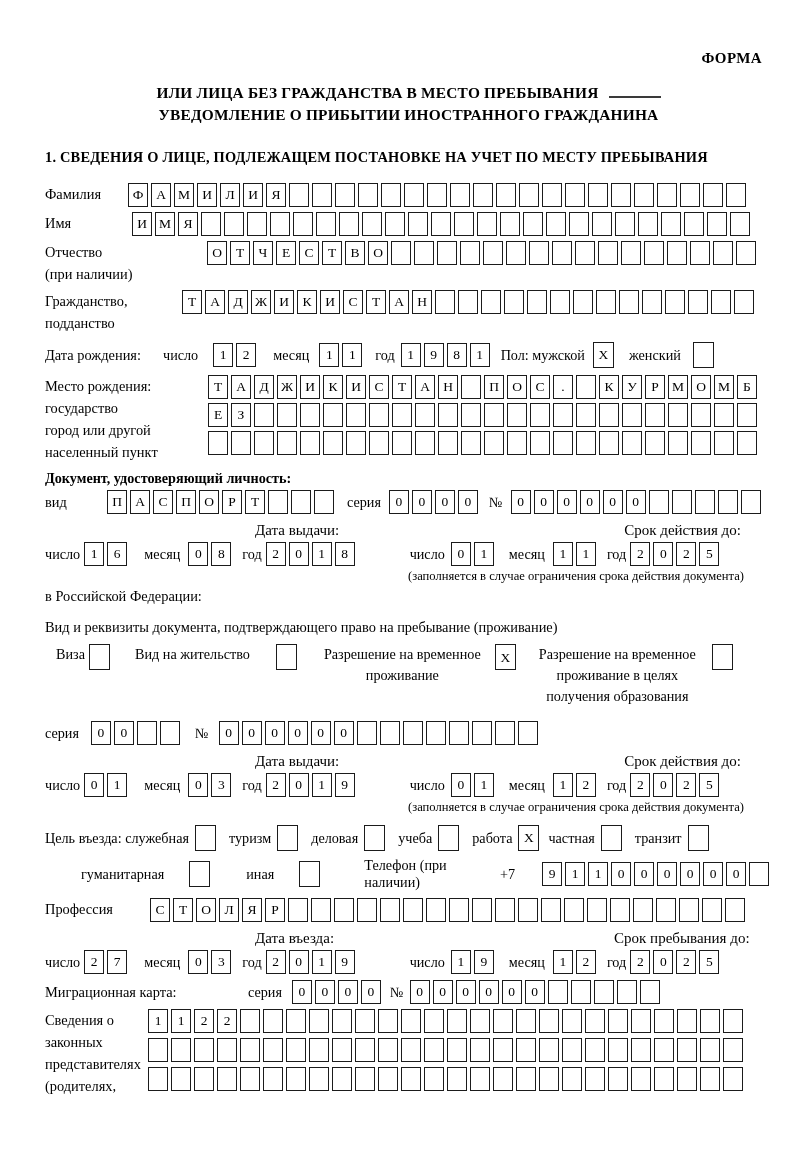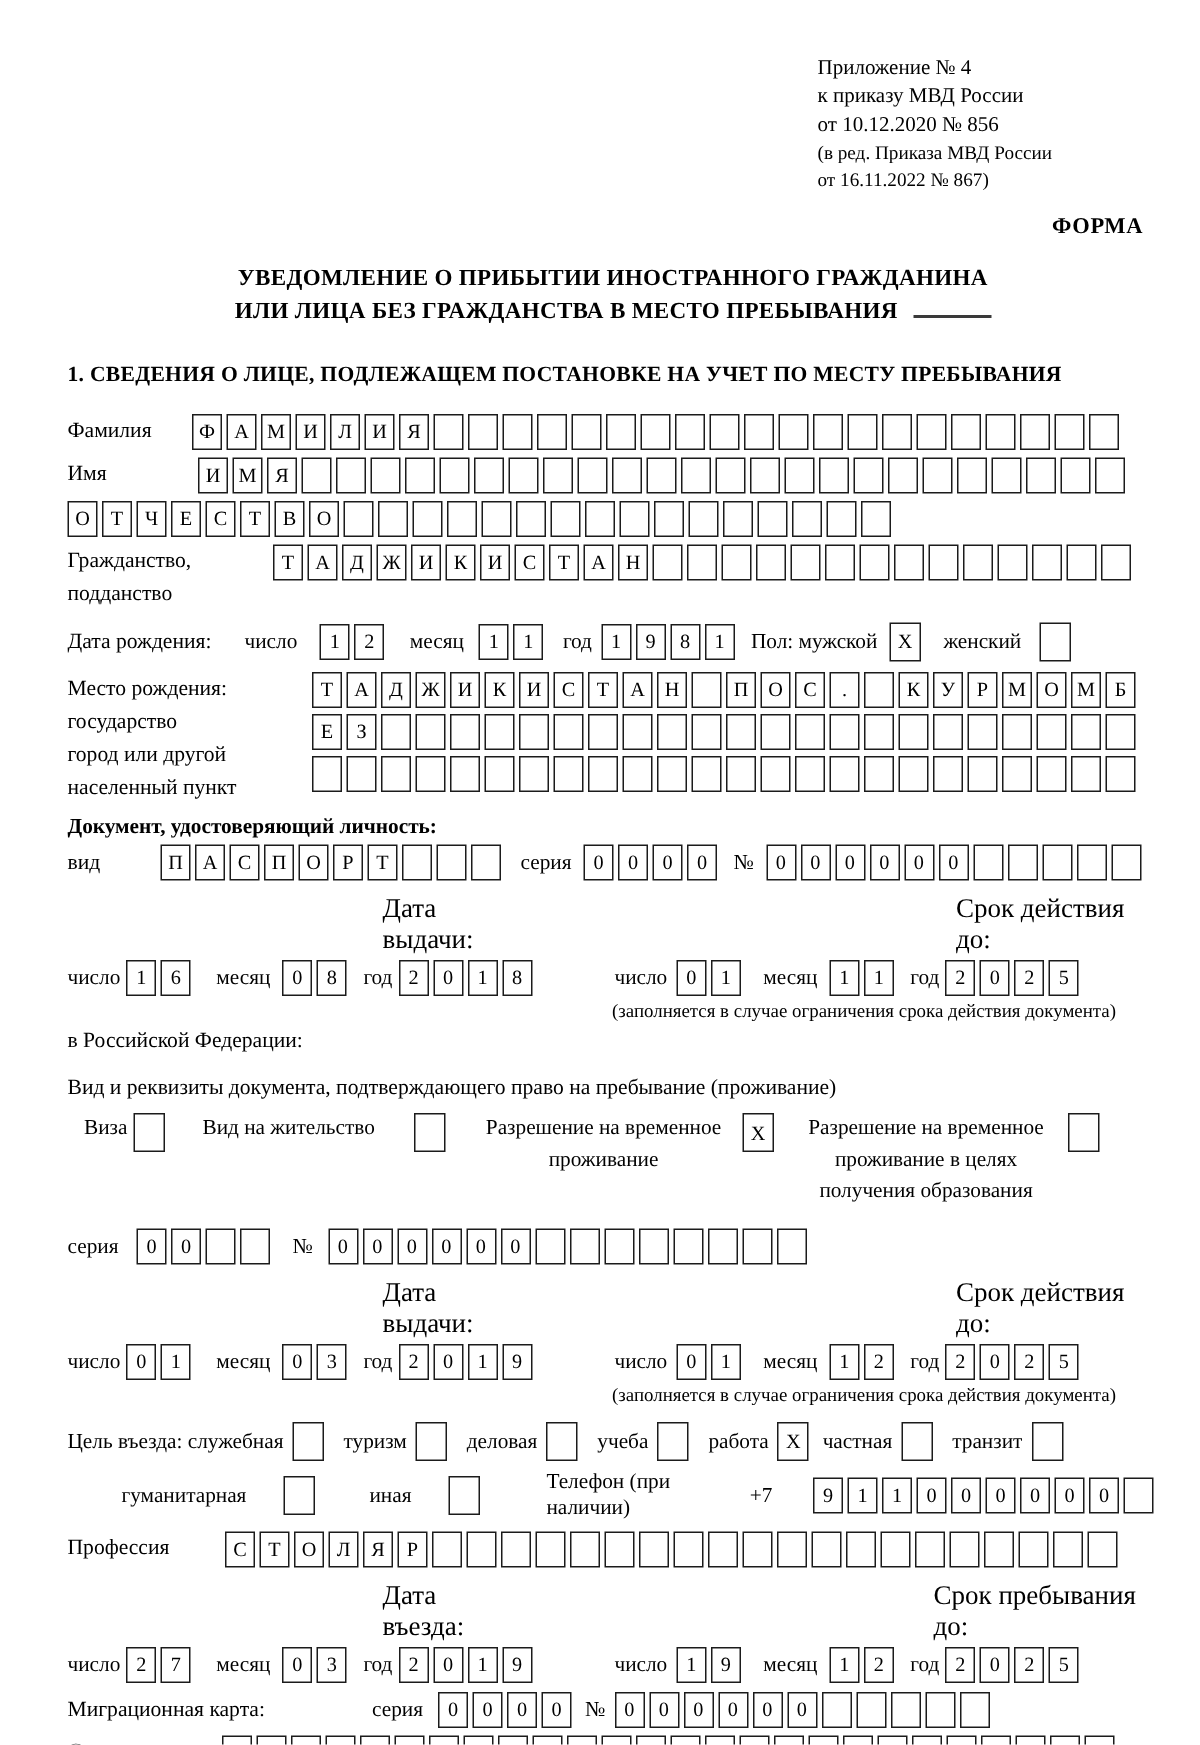--- a/index.html
+++ b/index.html
@@ -18,48 +18,41 @@
   .frow{display:flex;align-items:flex-start;margin-top:5px;}
   .lab{font-size:14.4px;line-height:22px;flex:0 0 auto;}
   .cells{display:flex;flex-wrap:nowrap;flex:0 0 auto;}
   .cell{box-sizing:border-box;flex:0 0 auto;width:20px;height:24px;border:1.7px solid #1b1b1b;
         margin-right:3px;display:flex;align-items:center;justify-content:center;
         font-size:13.5px;background:#fff;}
   .cb-holder .cell{width:21px;height:26px;}
   .stack{display:flex;flex-direction:column;gap:4px;}
   .center-head{text-align:left;font-weight:bold;font-size:14.2px;margin-top:7px;}
   .inlab{font-size:14.2px;line-height:24px;flex:0 0 auto;}
-  .dhead{display:flex;font-size:18px;margin-top:8px;}
+  .dhead{display:flex;font-size:15px;margin-top:8px;}
   .dline{display:flex;align-items:flex-start;margin-top:3px;}
   .note{font-size:12.6px;text-align:right;padding-right:28px;margin-top:3px;}
   .txt{font-size:14.4px;line-height:25px;margin-top:6px;}
   .visa-row{display:flex;align-items:flex-start;margin-top:4px;font-size:14.2px;line-height:21px;margin-left:11px;}
   .vblock{text-align:center;}
   .purpose{display:flex;align-items:center;margin-top:10px;font-size:14.2px;flex-wrap:nowrap;}
   .purpose .cb-holder{margin:0 10px 0 6px;}
 </style>
 </head>
 <body>
 
 <div class="page">
 
-  <div class="hdr">
-    <div>Приложение № 4</div>
-    <div>к приказу МВД России</div>
-    <div>от 10.12.2020 № 856</div>
-    <div class="small">(в ред. Приказа МВД России</div>
-    <div class="small">от 16.11.2022 № 867)</div>
-  </div>
   <div class="forma">ФОРМА</div>
 
   <div class="title">
-    <div>УВЕДОМЛЕНИЕ О ПРИБЫТИИ ИНОСТРАННОГО ГРАЖДАНИНА</div>
     <div>
       <span>ИЛИ ЛИЦА БЕЗ ГРАЖДАНСТВА В МЕСТО ПРЕБЫВАНИЯ</span><span class="uline"></span>
     </div>
+    <div>УВЕДОМЛЕНИЕ О ПРИБЫТИИ ИНОСТРАННОГО ГРАЖДАНИНА</div>
   </div>
 
   <div class="sec">1. СВЕДЕНИЯ О ЛИЦЕ, ПОДЛЕЖАЩЕМ ПОСТАНОВКЕ НА УЧЕТ ПО МЕСТУ ПРЕБЫВАНИЯ</div>
 
   <div class="frow" style="margin-top:17px;">
     <div class="lab" style="width:83px;">Фамилия</div>
     <div class="cells">
         <span class="cell">Ф</span>
         <span class="cell">А</span>
         <span class="cell">М</span>
@@ -117,20 +110,24 @@
         <span class="cell"></span>
         <span class="cell"></span>
         <span class="cell"></span>
         <span class="cell"></span>
         <span class="cell"></span>
         <span class="cell"></span>
       </div>
   </div>
 
   <div class="frow">
+    <div class="lab" style="width:162px;">
+      <div>Отчество</div>
+      <div>(при наличии)</div>
+    </div>
     <div class="cells">
         <span class="cell">О</span>
         <span class="cell">Т</span>
         <span class="cell">Ч</span>
         <span class="cell">Е</span>
         <span class="cell">С</span>
         <span class="cell">Т</span>
         <span class="cell">В</span>
         <span class="cell">О</span>
         <span class="cell"></span>

